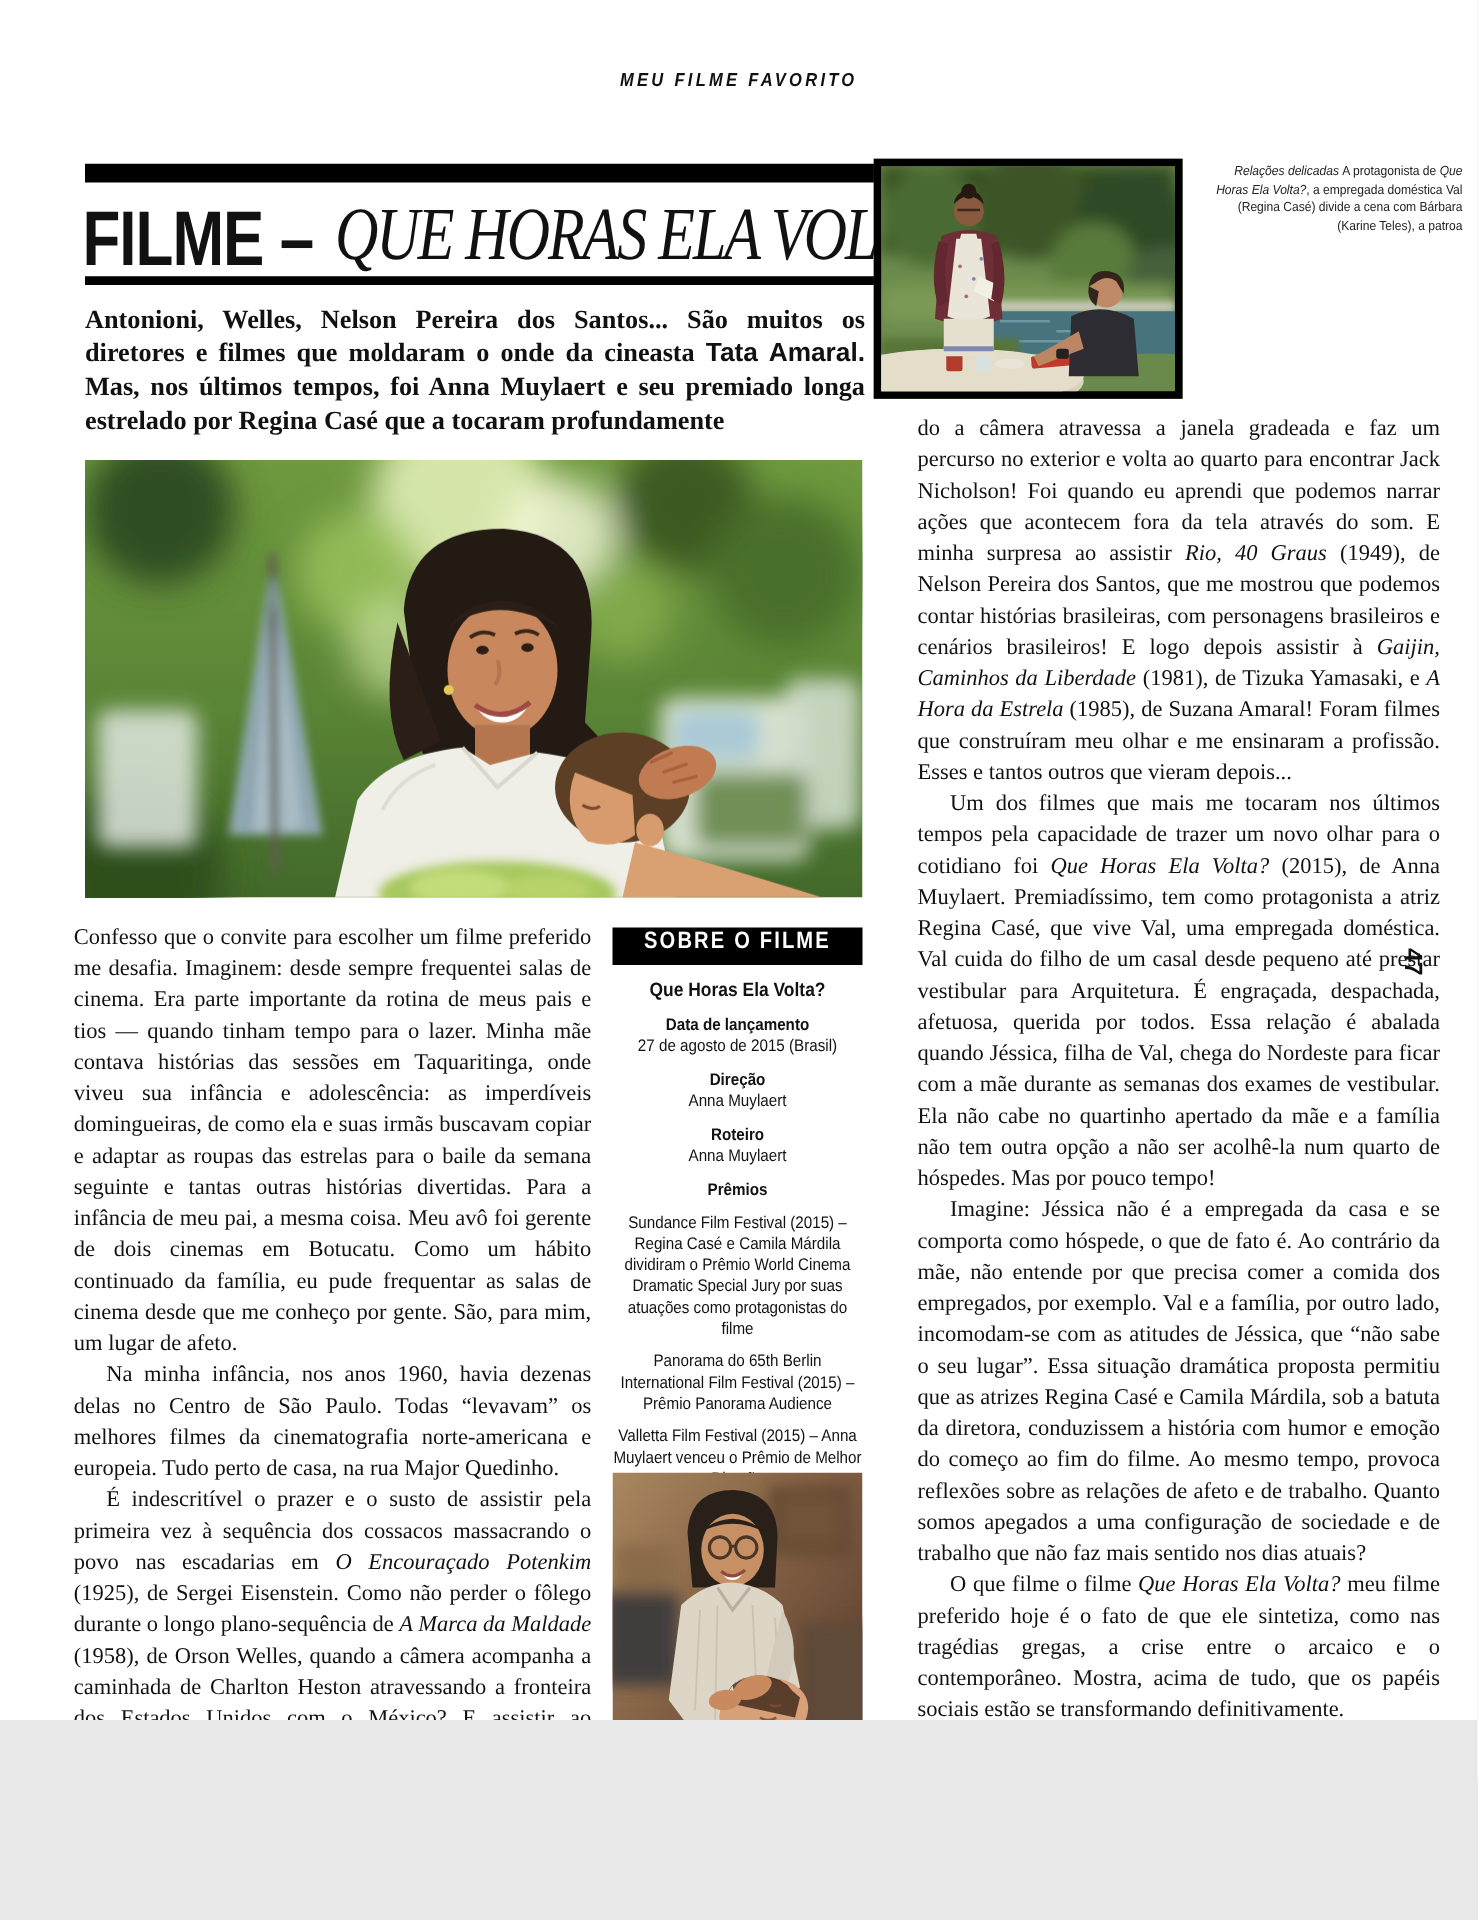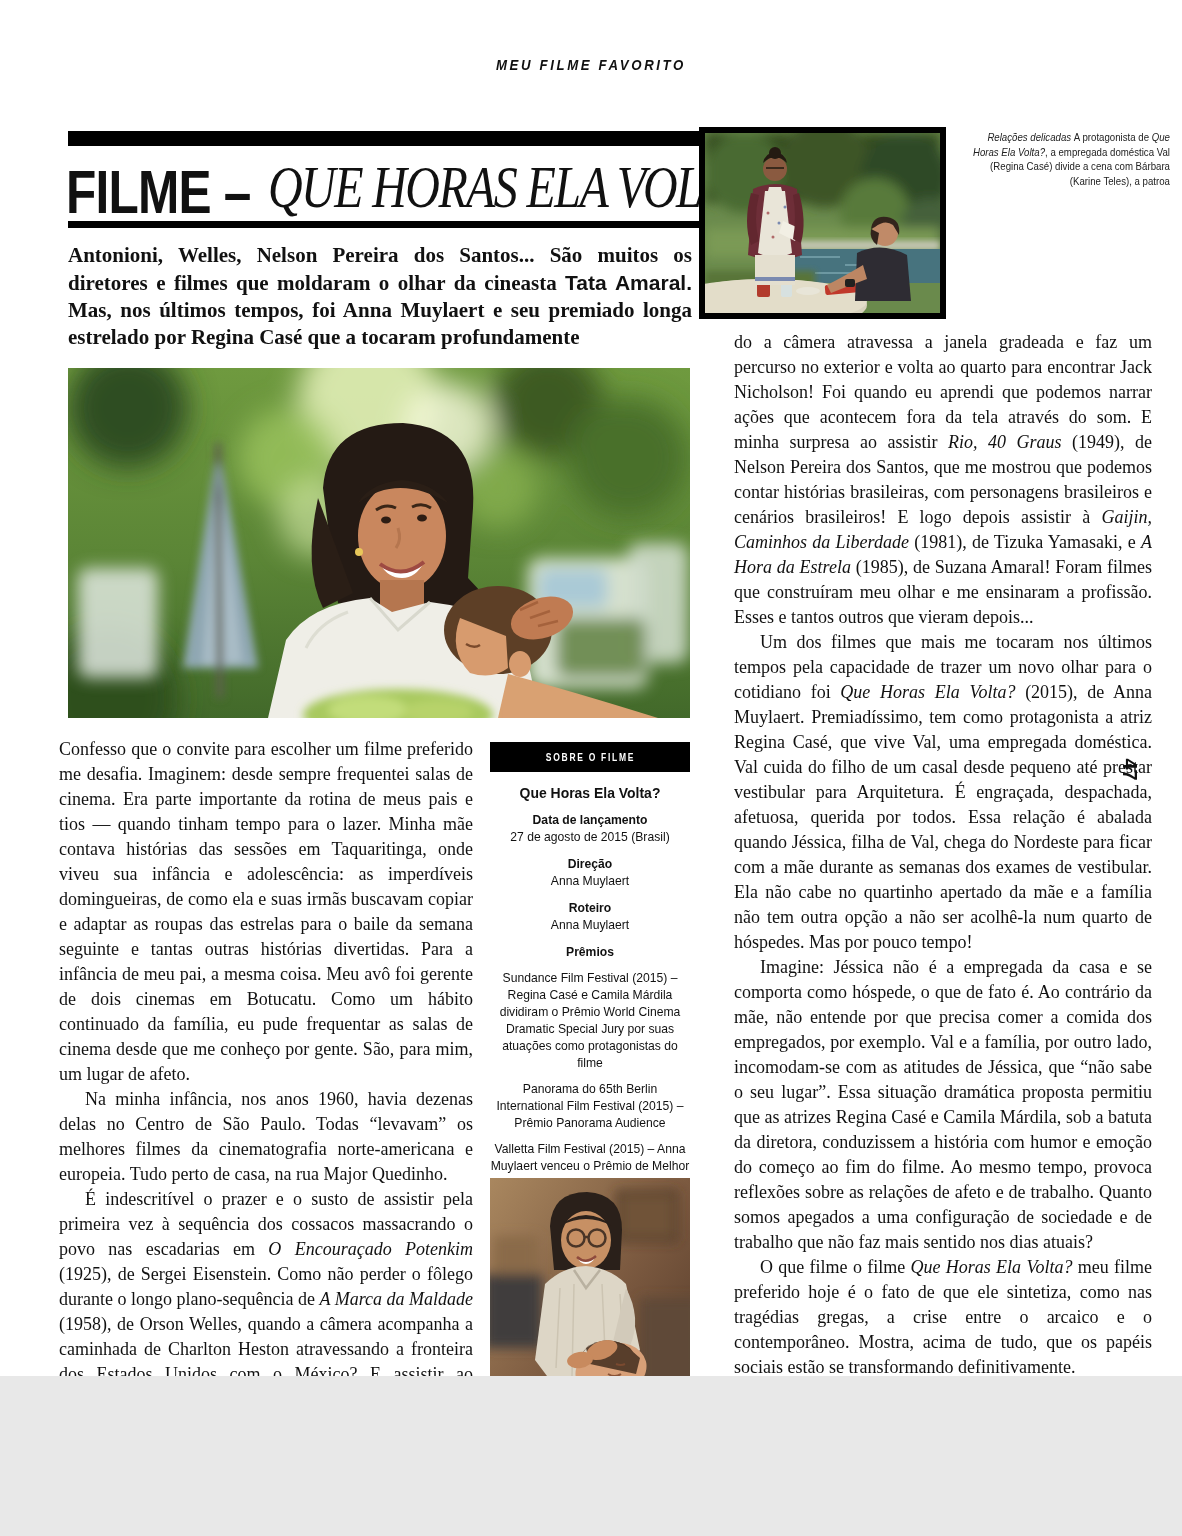--- a/index.html
+++ b/index.html
@@ -26,22 +26,22 @@
   .leftcol{left:59px;top:737px;width:414px;}
   .rightintro{left:956px;top:227px;width:162px;font-size:18px;line-height:25px;text-align:justify;}
   .rightcol{left:734px;top:330px;width:418px;}
   
   .mainphoto{left:68px;top:368px;width:622px;height:350px;}
   .tr-photo{left:699px;top:127px;width:247px;height:192px;border:6px solid #000;box-sizing:border-box;background:#54713c;}
   .caption{left:952px;top:130px;width:218px;text-align:right;font-family:"Liberation Sans",sans-serif;
            font-size:10.5px;line-height:14.5px;color:#222;transform:scaleX(.92);transform-origin:top right;}
   
   .aboutbar{left:490px;top:742px;width:200px;height:30px;background:#000;color:#fff;
-            display:flex;align-items:center;justify-content:center;font-family:"Liberation Sans",sans-serif;
-            font-weight:bold;font-size:10px;letter-spacing:2px;}
+            display:flex;align-items:flex-start;justify-content:center;font-family:"Liberation Sans",sans-serif;
+            font-weight:bold;font-size:19px;letter-spacing:2px;}
   .aboutbar-inner{display:inline-block;transform:scaleX(.85);}
   .aboutbox{left:479px;top:784px;width:222px;transform:scaleX(.9);transform-origin:top center;
             font-family:"Liberation Sans",sans-serif;font-size:13.5px;line-height:17px;text-align:center;}
   .aboutbox .ft{font-weight:bold;font-size:15.5px;margin:0 0 4px 0;}
   .aboutbox .lbl{font-weight:bold;margin:10px 0 0 0;}
   .aboutbox p{margin:0;}
   .aboutbox .award{margin:9px 0 0 0;}
   
   .poster{left:490px;top:1178px;width:200px;height:284px;}
   .poster-title{position:absolute;left:10px;top:228px;color:#fff;font-family:"Liberation Sans",sans-serif;
@@ -67,21 +67,21 @@
 
   <div class="abs kicker">
     <span class="kicker-inner">MEU FILME FAVORITO</span>
   </div>
 
   <div class="abs topbar"></div>
   <div class="abs title-sans">FILME – </div>
   <div class="abs title-serif">QUE HORAS ELA VOLTA?</div>
   <div class="abs titlerule"></div>
 
-  <div class="abs lead"><span>Antonioni, Welles, Nelson Pereira dos Santos... São muitos os diretores e filmes que moldaram o olhar da cineasta </span><span class="sn">Tata Amaral.</span><span> Mas, nos últimos tempos, foi Anna Muylaert e seu premiado longa estrelado por Regina Casé que a tocaram profundamente</span></div>
+  <div class="abs lead"><span>Antonioni, Welles, Nelson Pereira dos Santos... São muitos os diretores e filmes que moldaram o onde da cineasta </span><span class="sn">Tata Amaral.</span><span> Mas, nos últimos tempos, foi Anna Muylaert e seu premiado longa estrelado por Regina Casé que a tocaram profundamente</span></div>
 
   <div class="abs mainphoto">
     <svg viewBox="0 0 622 350" width="622" height="350" preserveAspectRatio="none">
       <defs>
         <filter id="b14" x="-40%" y="-40%" width="180%" height="180%">
             <feGaussianBlur stdDeviation="14"></feGaussianBlur>
           </filter>
         <filter id="b8" x="-40%" y="-40%" width="180%" height="180%">
             <feGaussianBlur stdDeviation="8"></feGaussianBlur>
           </filter>

